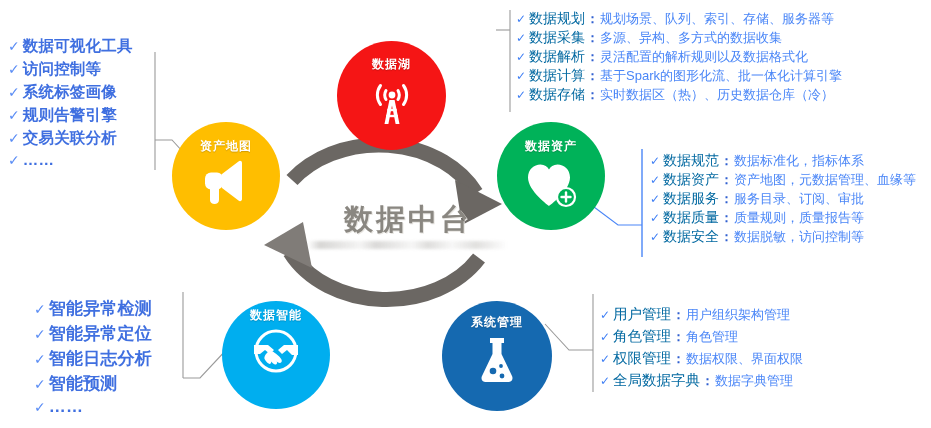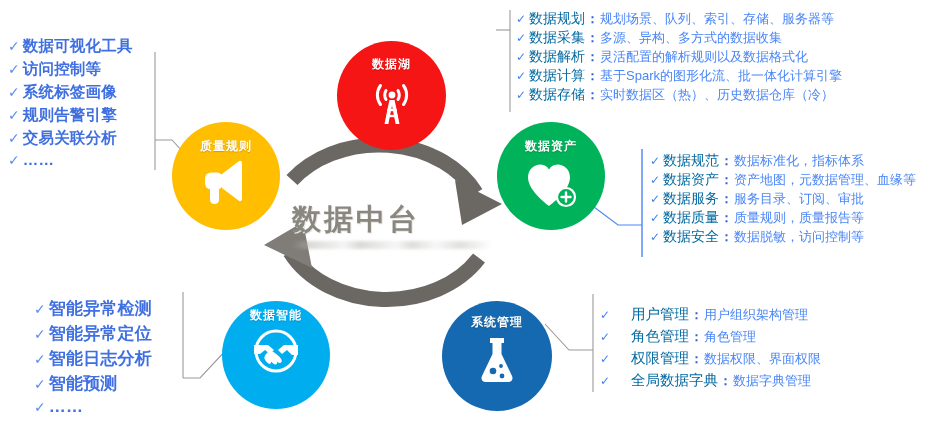--- a/index.html
+++ b/index.html
@@ -106,37 +106,37 @@
   }
   #list-bottomright {
     left: 600px;
     top: 305px;
   }
   #list-bottomright .bullet-row {
     margin-bottom: 3px;
   }
   #list-bottomright .b-term {
     font-size: 14.5px;
-    margin-left: 18px;
   }
   #list-bottomright .b-desc {
     font-size: 13px;
   }
 
   
   .conn {
     position: absolute;
   }
 
   
   #hub {
     position: absolute;
-    left: 292px;
+    left: 308px;
     top: 205px;
     width: 200px;
+    text-align: center;
   }
   #hub-title {
     font-size: 29px;
     font-weight: bold;
     color: #8a8781;
     letter-spacing: 3px;
     text-shadow: 1px 1px 0 #e8e6e2;
     line-height: 1;
   }
   #hub-sub {
@@ -252,21 +252,21 @@
         </g>
         <g stroke="#fff" stroke-width="2.4">
           <line x1="21.3" y1="33" x2="30.7" y2="33"></line>
           <line x1="20.2" y1="39" x2="31.8" y2="39"></line>
         </g>
       </svg>
     </span>
   </div>
 
   <div class="node" id="node-product">
-    <div class="node-label">质量规则</div>
+    <div class="node-label">资产地图</div>
     <span class="node-icon">
       <svg width="56" height="46" viewBox="0 0 56 46">
         <g fill="#fff">
           <path d="M44 4 L44 40 C44 42 42 43 40.5 41.5 L24 29 L24 15 L40.5 2.5 C42 1 44 2 44 4 Z"></path>
           <rect x="7" y="13.5" width="18" height="17" rx="6"></rect>
           <path d="M12 30 L21 30 L21 41 C21 43.5 18.8 45 16.5 45 C14.2 45 12 43.5 12 41 Z"></path>
         </g>
       </svg>
     </span>
   </div>

